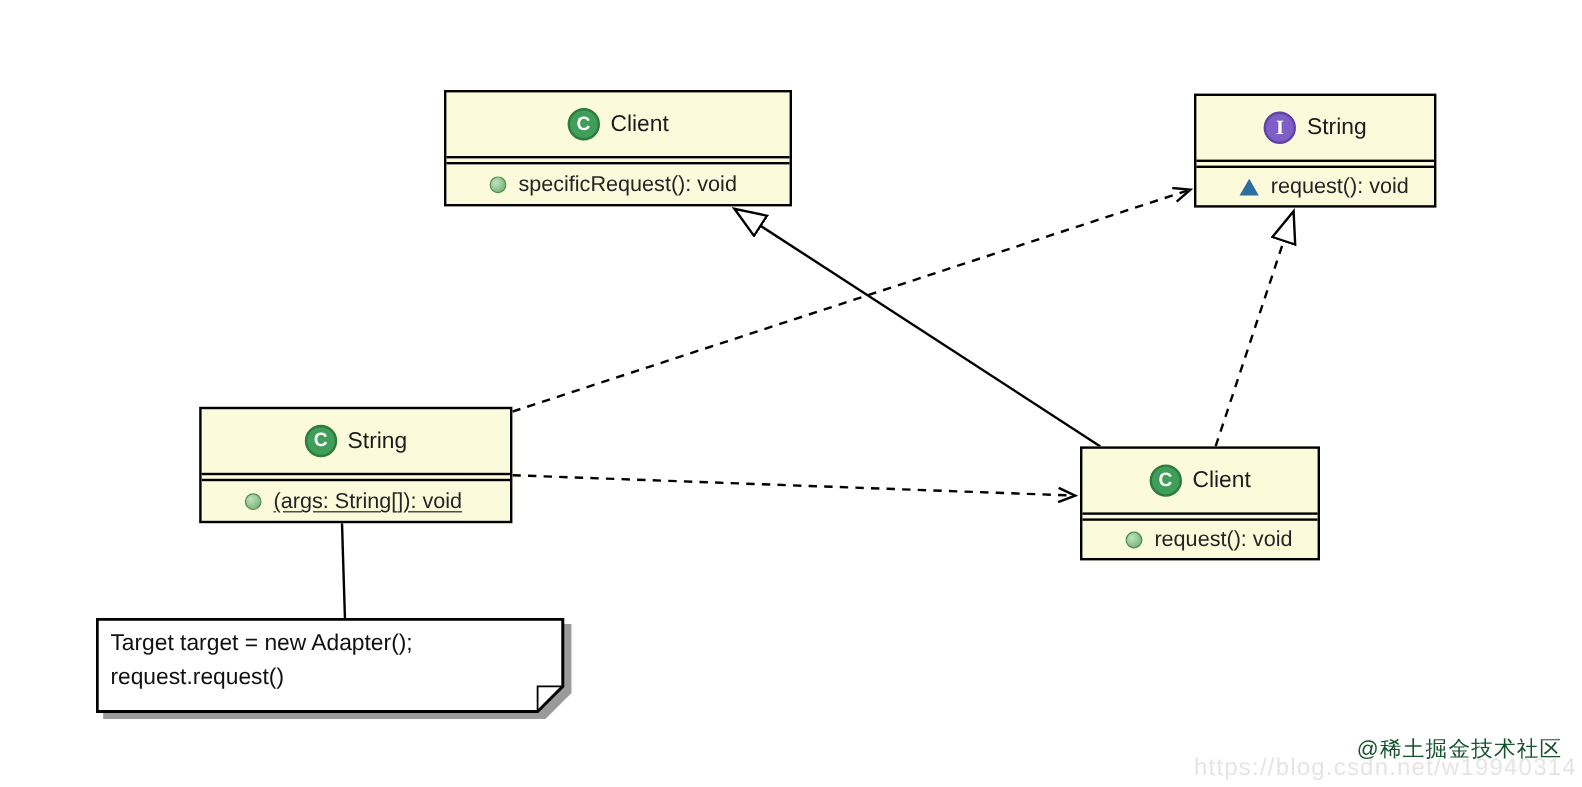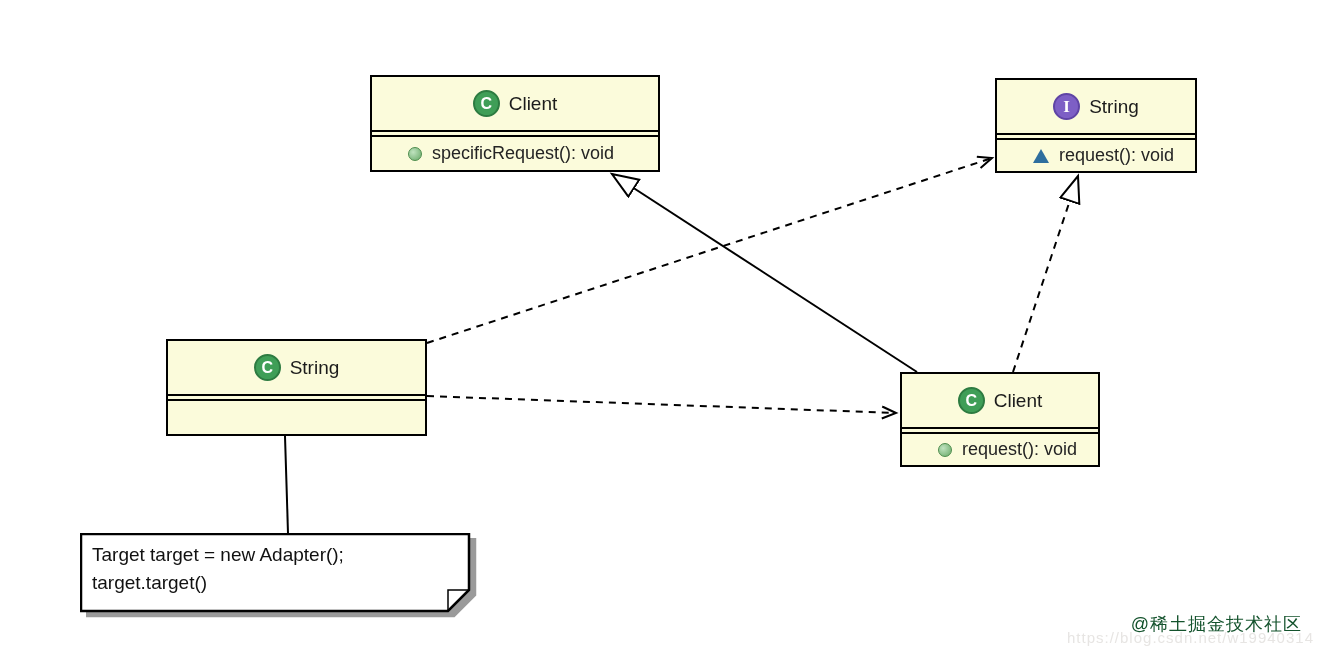--- a/index.html
+++ b/index.html
@@ -43,35 +43,35 @@
     background:radial-gradient(circle at 35% 35%, #bfe3bf, #67a867);
     border:1.5px solid #4c8c4c;
   }
   .abstract-tri{
     width:0;height:0;flex:0 0 auto;
     border-left:8px solid transparent;border-right:8px solid transparent;
     border-bottom:14px solid #2e6e9e;
   }
 
   
-  .note{position:absolute;left:80px;top:533px;width:338px;height:80px;z-index:2;padding-left:48px;}
+  .note{position:absolute;left:80px;top:515px;width:338px;height:80px;z-index:2;padding-left:48px;}
   .note svg{position:absolute;left:0;top:0;filter:drop-shadow(6px 5px 0 #9a9a9a);}
   .note-text{
     position:absolute;left:12px;top:8px;right:24px;
     font-size:19px;line-height:28px;color:#111;white-space:nowrap;
   }
 
   
   .watermark{
     position:absolute;right:16px;top:612px;z-index:3;
     font-size:18px;color:#14532d;letter-spacing:1px;
   }
   .watermark-url{
     position:absolute;right:4px;top:629px;z-index:2;
-    font-size:15px;color:#e7e5e3;letter-spacing:1px;
+    font-size:20px;color:#e7e5e3;letter-spacing:1px;
   }
 </style>
 </head>
 <body>
 
 <div class="canvas">
 
   <svg class="edges" width="1318" height="656" viewBox="0 0 1318 656">
     <defs>
       <marker id="tri" markerUnits="userSpaceOnUse" markerWidth="32" markerHeight="26" refX="27" refY="11" orient="auto">
@@ -116,20 +116,24 @@
       <span class="sig">request(): void</span>
     </div>
   </div>
 
   <div class="uml-box" style="left:166px;top:339px;width:261px;height:97px;">
     <div class="uml-header">
       <span class="type-icon class-icon">C</span>
       <span class="uml-name">String</span>
     </div>
     <div class="uml-sep"></div>
+    <div class="uml-member">
+      <span class="vis-dot"></span>
+      <span class="sig static">(args: String[]): void</span>
+    </div>
   </div>
 
   <div class="uml-box" style="left:900px;top:372px;width:200px;height:95px;">
     <div class="uml-header">
       <span class="type-icon class-icon">C</span>
       <span class="uml-name">Client</span>
     </div>
     <div class="uml-sep"></div>
     <div class="uml-member">
       <span class="vis-dot"></span>
@@ -137,20 +141,20 @@
     </div>
   </div>
 
   <div class="note">
     <svg width="391" height="80" viewBox="0 0 391 80">
       <polygon points="1,1 389,1 389,57 368,78 1,78" fill="#ffffff" stroke="#000000" stroke-width="2.5"></polygon>
       <polyline points="368,78 368,57 389,57" fill="none" stroke="#000000" stroke-width="1.5"></polyline>
     </svg>
     <div class="note-text">
       <div>Target target = new Adapter();</div>
-      <div>target.target()</div>
+      <div>request.request()</div>
     </div>
   </div>
 
   <div class="watermark-url">https://blog.csdn.net/w19940314</div>
   <div class="watermark">@稀土掘金技术社区</div>
 
 </div>
 
 </body></html>

